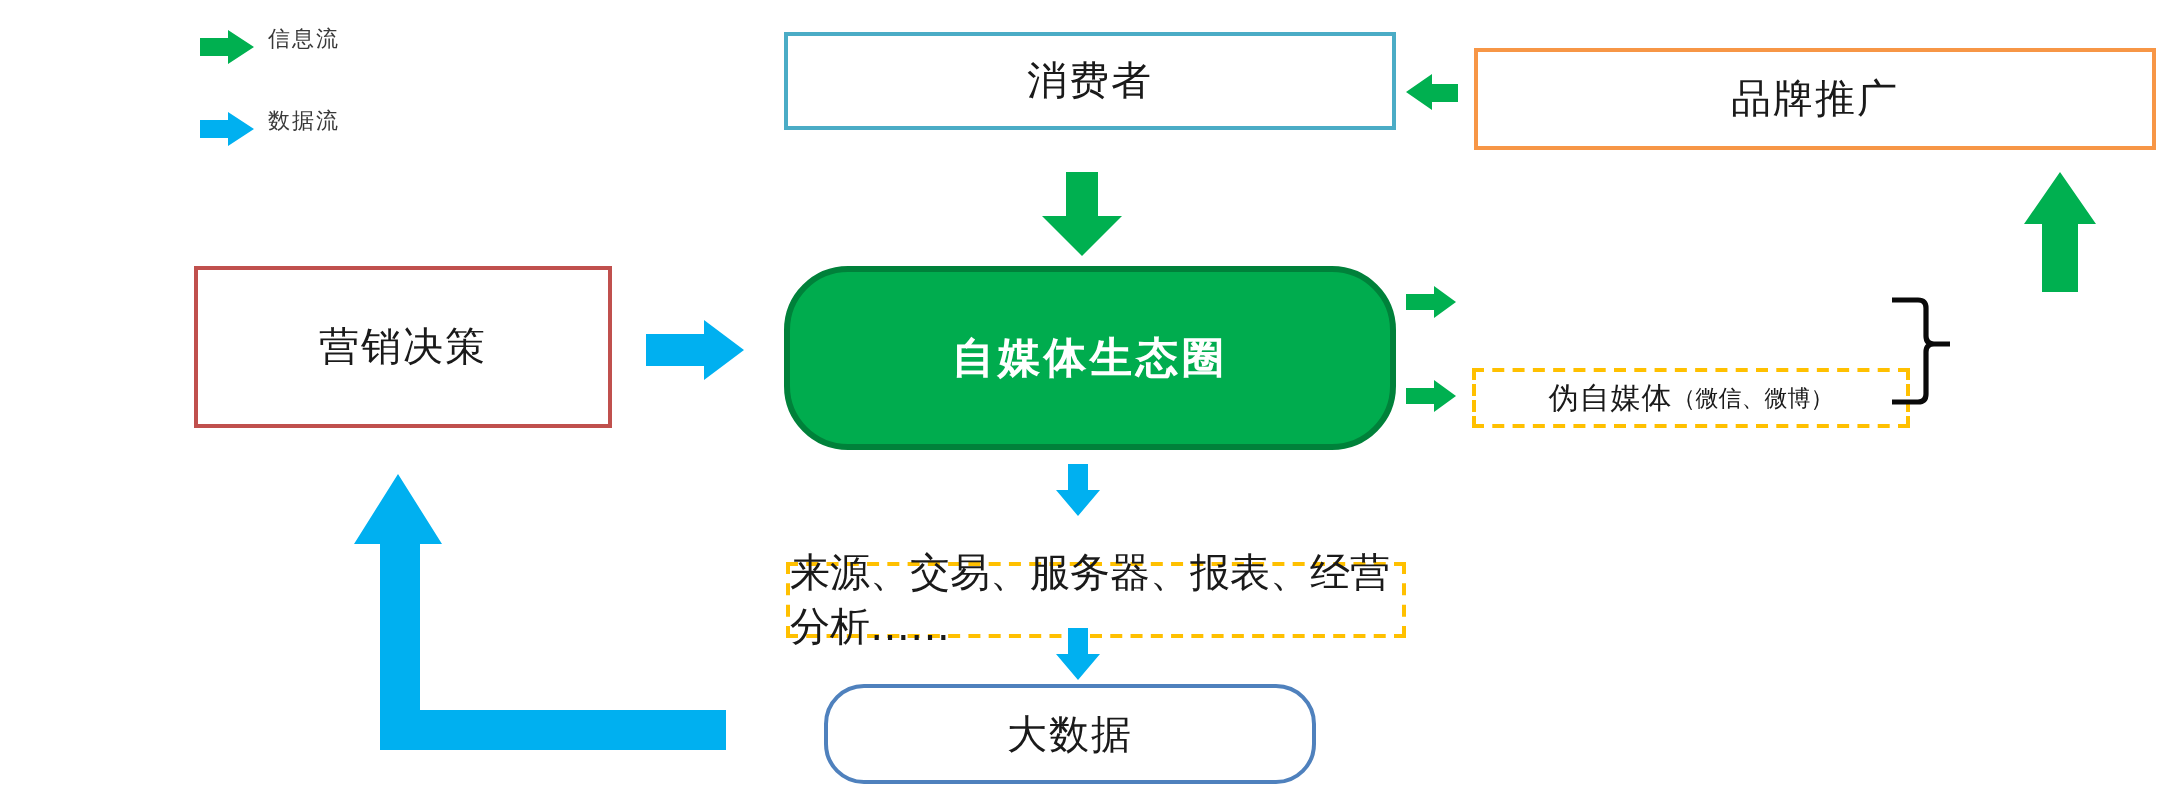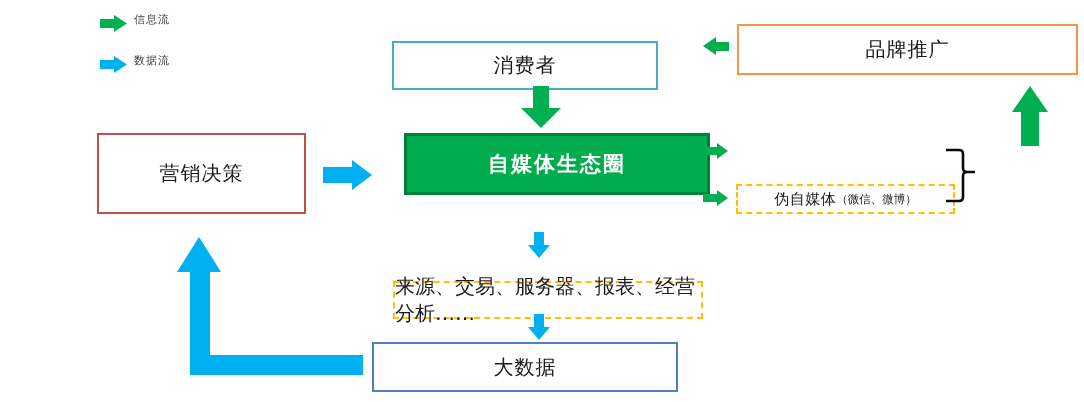--- a/index.html
+++ b/index.html
@@ -46,48 +46,48 @@
   <svg class="abs" style="left:100px;top:15px;" width="27" height="17">
     <polygon class="fill-green" points="0,4 14,4 14,0 27,8.5 14,17 14,13 0,13"></polygon>
   </svg>
   <div class="legend-label" style="left:134px;top:12px;">信息流</div>
 
   <svg class="abs" style="left:100px;top:56px;" width="27" height="17">
     <polygon class="fill-blue" points="0,4 14,4 14,0 27,8.5 14,17 14,13 0,13"></polygon>
   </svg>
   <div class="legend-label" style="left:134px;top:53px;">数据流</div>
 
-  <div class="box b-consumer" style="left:392px;top:16px;width:266px;height:49px;margin-top:25px;">
+  <div class="box b-consumer" style="left:392px;top:16px;width:306px;height:49px;">
     <span>消费者</span>
   </div>
 
   <div class="box b-brand" style="left:737px;top:24px;width:341px;height:51px;">
     <span>品牌推广</span>
   </div>
 
   <div class="box b-marketing" style="left:97px;top:133px;width:209px;height:81px;">
     <span>营销决策</span>
   </div>
 
-  <div class="box b-ecosystem" style="left:404px;top:133px;width:306px;height:62px;">
+  <div class="box b-ecosystem" style="left:392px;top:133px;width:306px;height:92px;border-radius:32px;">
     <span>自媒体生态圈</span>
   </div>
 
 
   <div class="box b-dashed" style="left:736px;top:184px;width:219px;height:30px;font-size:15px;text-align:center;">
     <span class="main-label">伪自媒体</span>
       <span class="sub-label">（微信、微博）</span>
   </div>
 
 
   <div class="box b-dashed" style="left:393px;top:281px;width:310px;height:38px;font-size:20px;letter-spacing:0;">
     <span>来源、交易、服务器、报表、经营分析……</span>
   </div>
 
-  <div class="box b-bigdata" style="left:372px;top:342px;width:306px;height:50px;">
+  <div class="box b-bigdata" style="left:412px;top:342px;width:246px;height:50px;border-radius:20px;">
     <span>大数据</span>
   </div>
 
   <svg class="overlay">
 
     <polygon class="fill-green" points="703,46 716,37 716,42 729,42 729,51 716,51 716,55"></polygon>
 
     <polygon class="fill-green" points="533,86 549,86 549,108 561,108 541,128 521,108 533,108"></polygon>
 
     <polygon class="fill-blue" points="323,167 352,167 352,160 372,175 352,190 352,183 323,183"></polygon>

